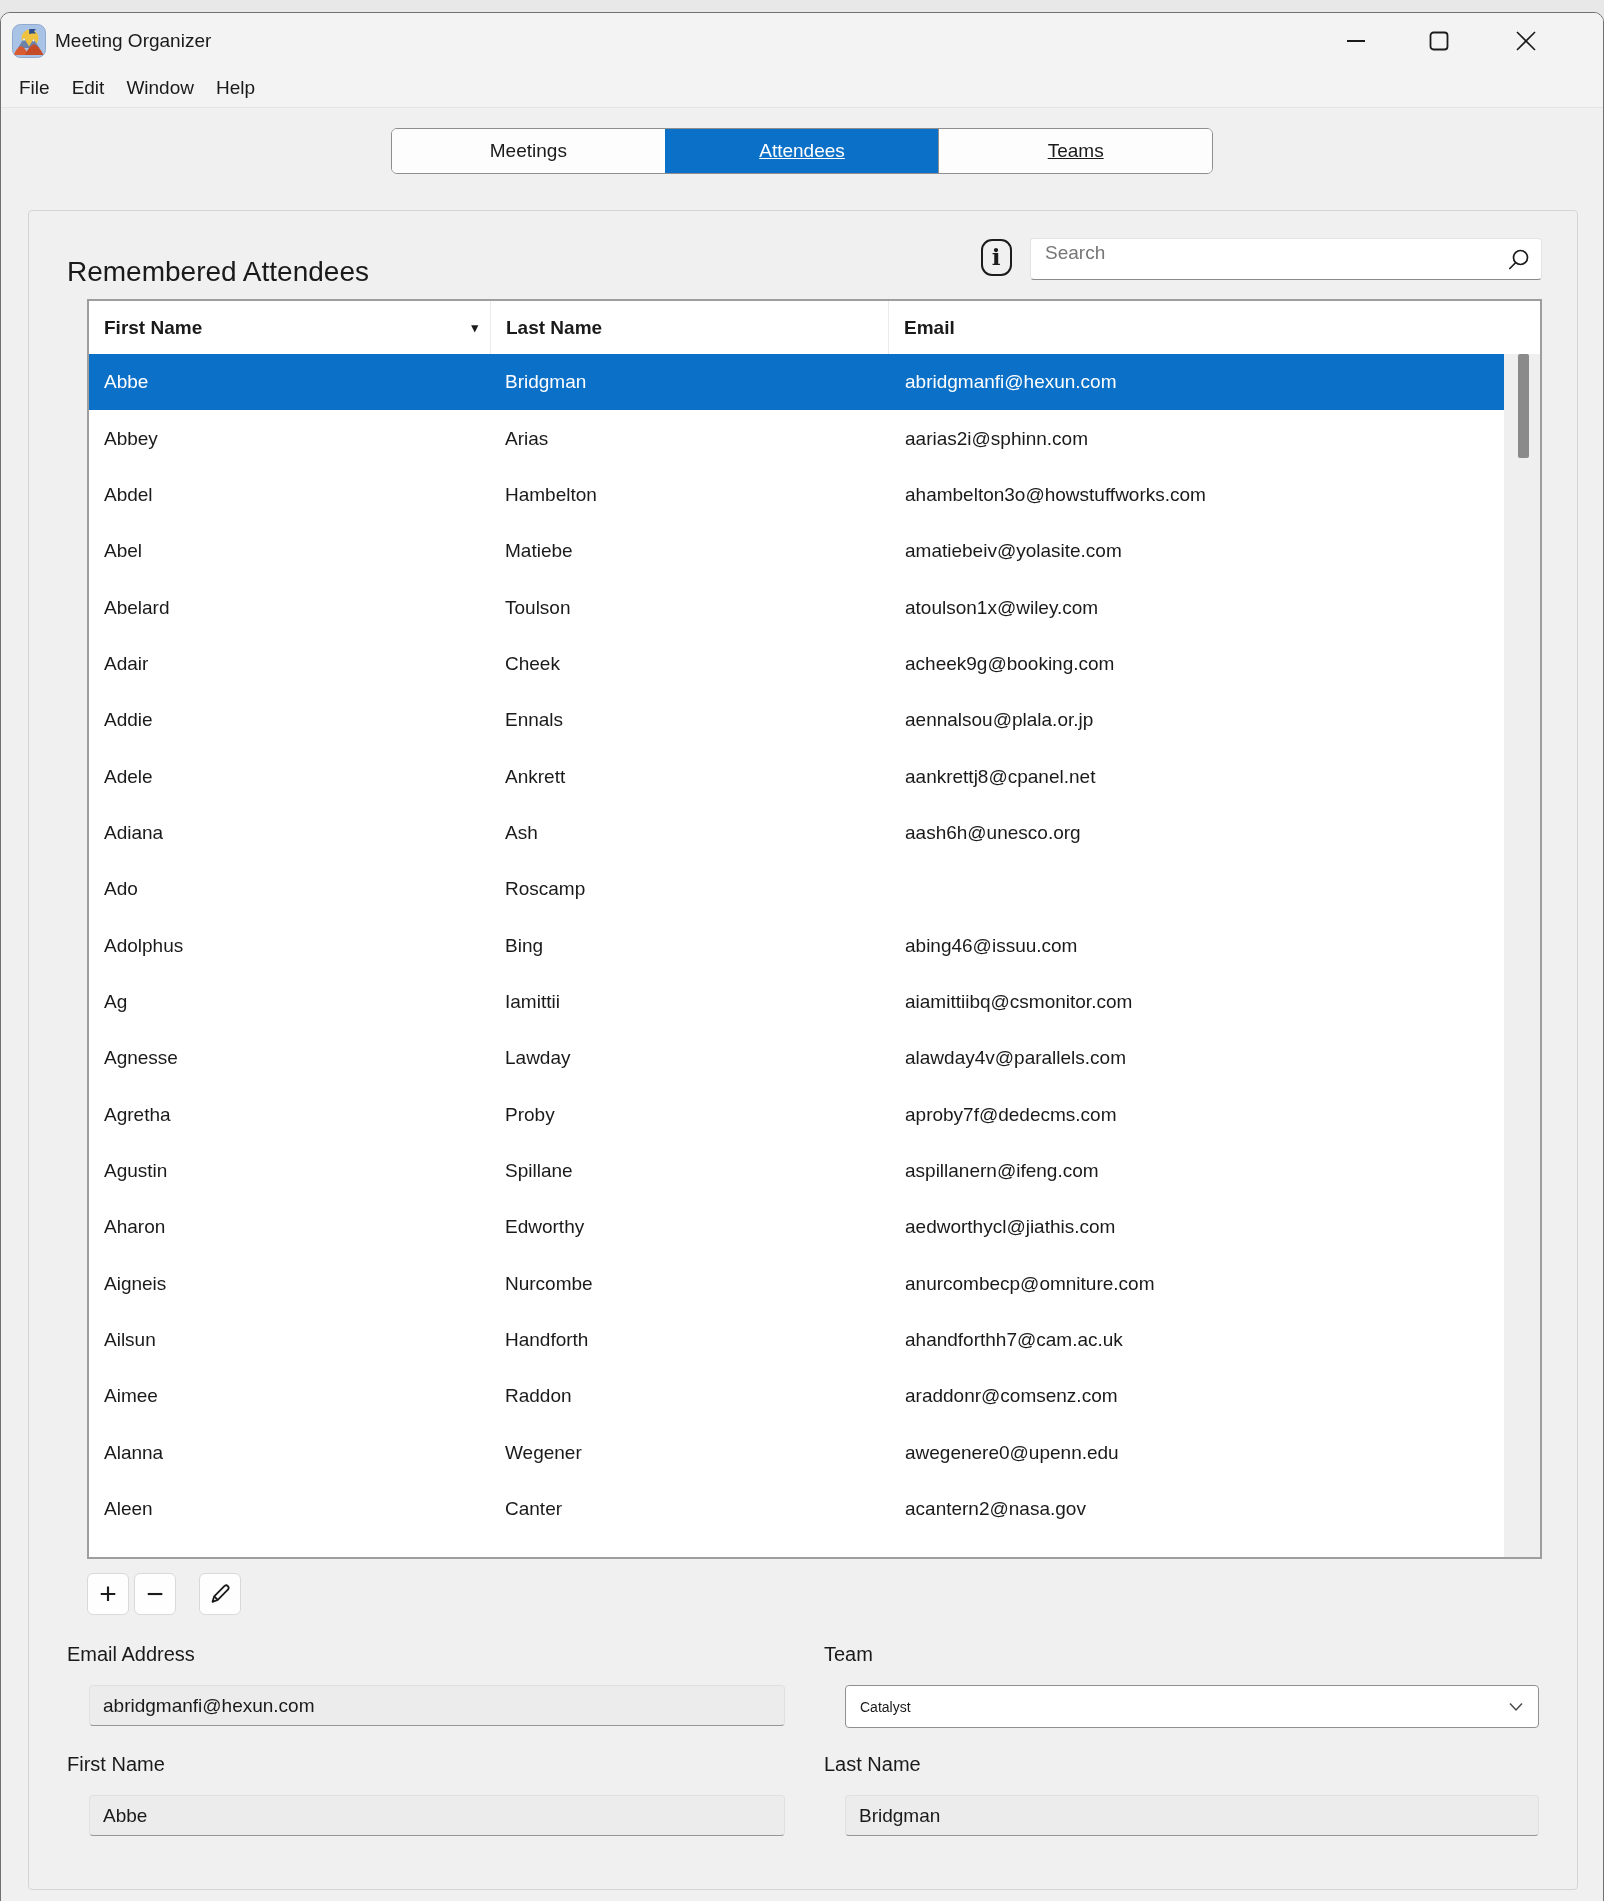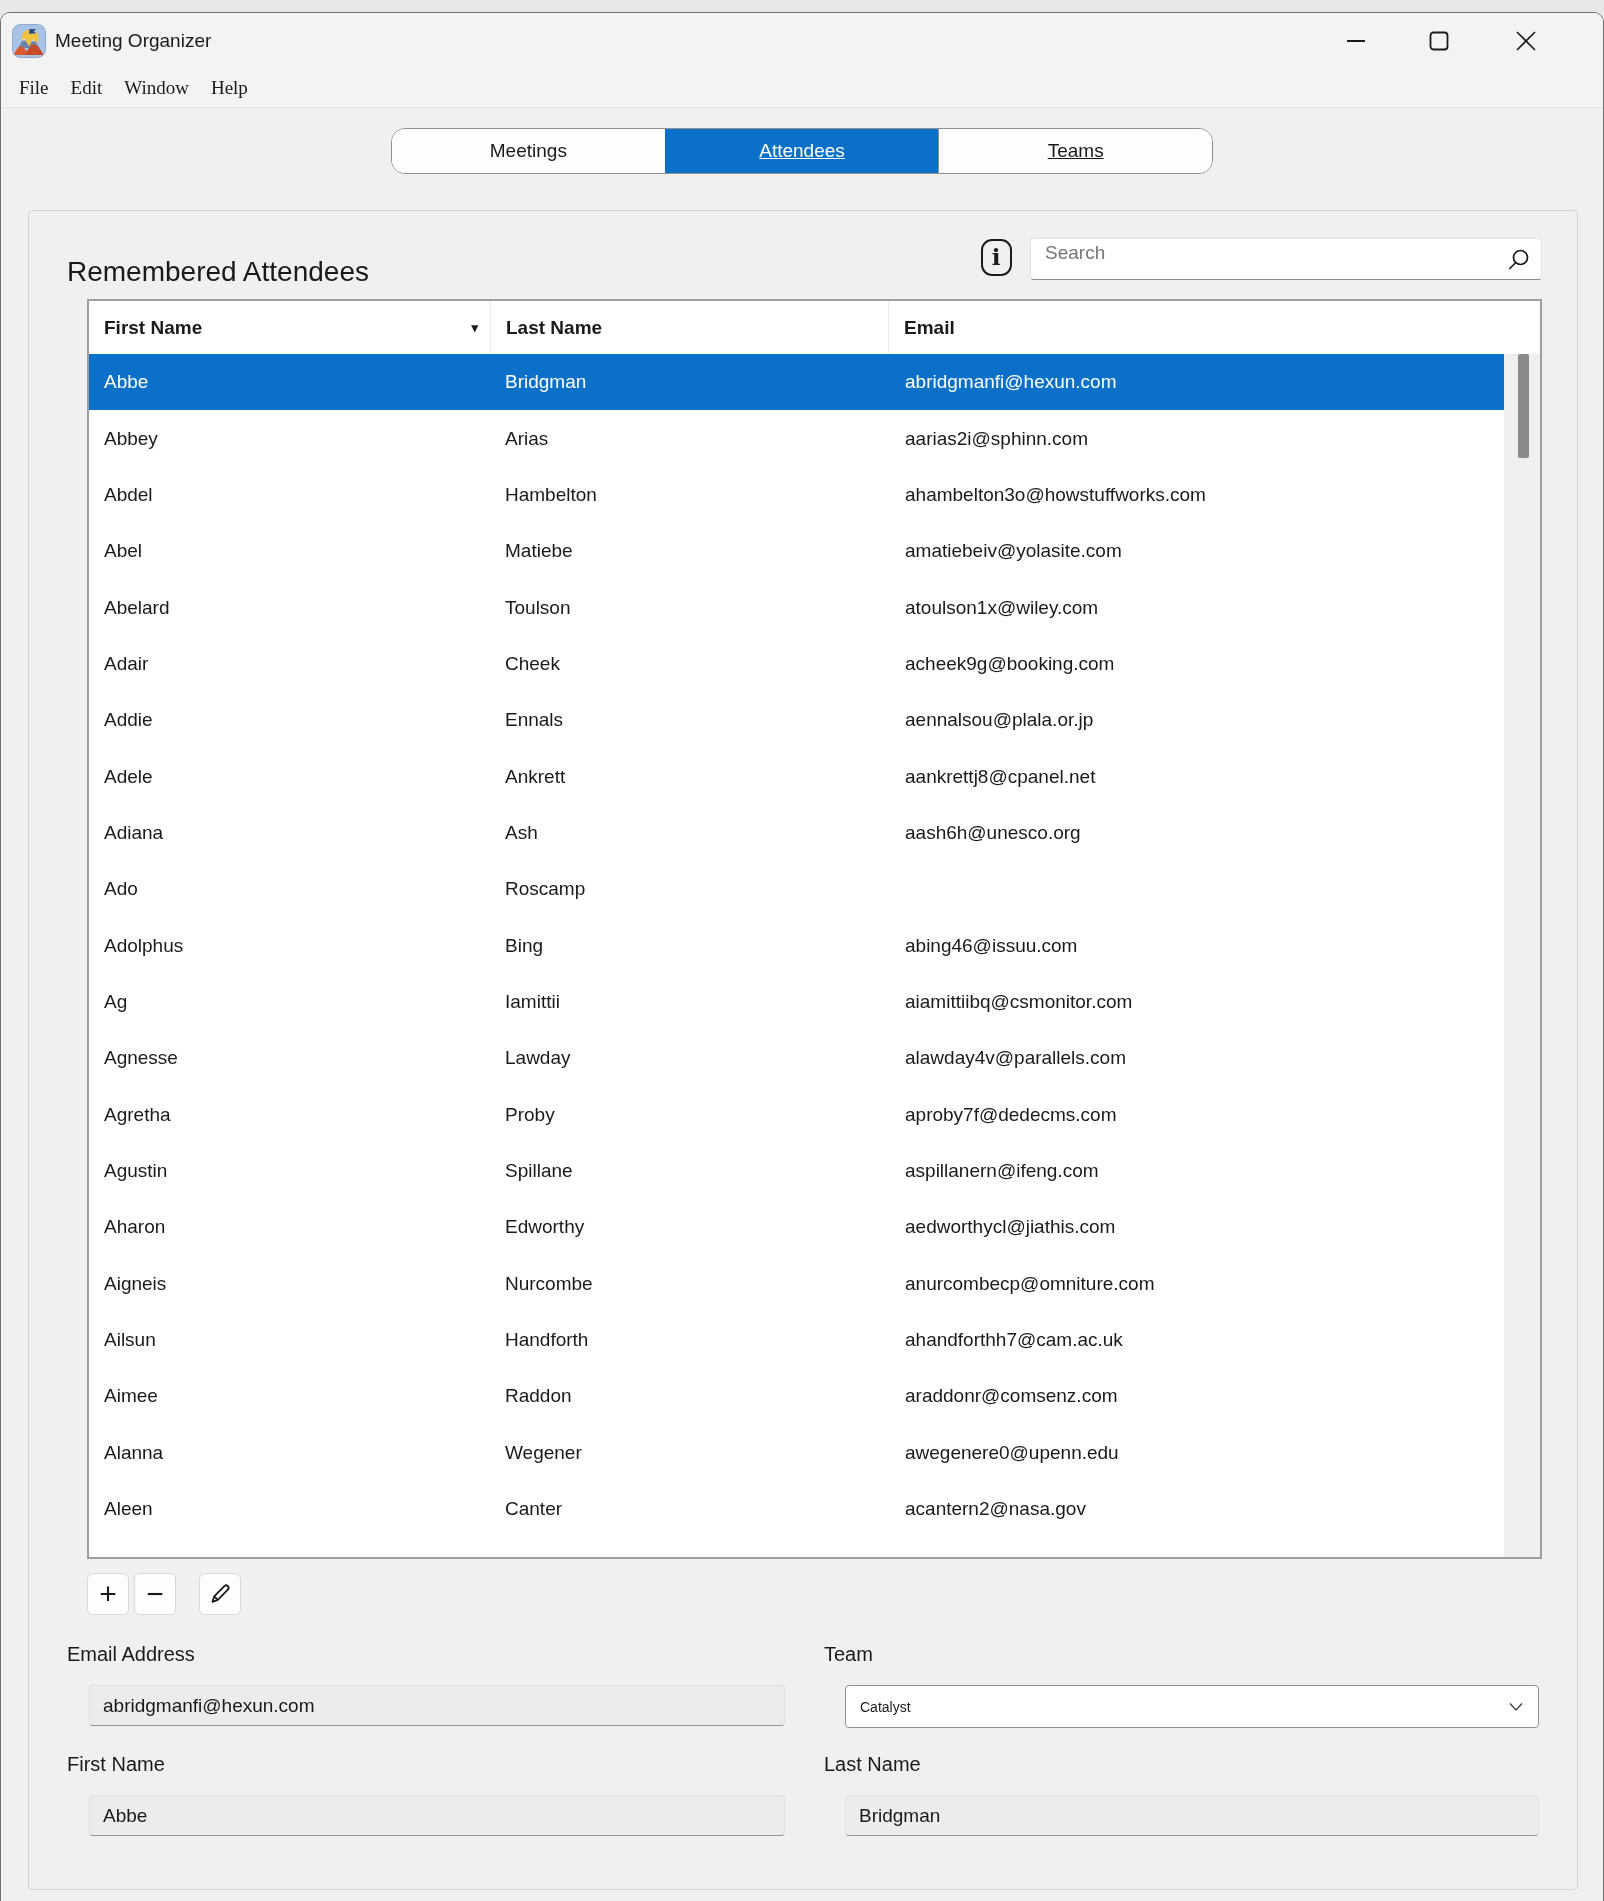--- a/index.html
+++ b/index.html
@@ -30,27 +30,27 @@
     background: transparent; border: none; cursor: default;
   }
   .win-btn.minimize { left: 1325px; }
   .win-btn.maximize { left: 1408px; }
   .win-btn.close    { left: 1495px; }
   
   .menubar {
     height: 40px; background: #f3f3f3; border-bottom: 1px solid #e4e4e4;
     display: flex; align-items: center; padding-left: 7px; font-size: 19px;
   }
-  .menu-item { padding: 0 11px; line-height: 38px; font-family: Liberation Serif, serif; }
+  .menu-item { padding: 0 11px; line-height: 38px; }
   
   .content { position: relative; height: 1805px; background: #f0f0f0; }
   .tabs {
     position: absolute; left: 390px; top: 20px; width: 822px; height: 46px;
     display: flex; background: #fdfdfd; border: 1px solid #8f8f8f;
-    border-radius: 14px; overflow: hidden;
+    border-radius: 6px; overflow: hidden;
   }
   .tab {
     flex: 1 1 0; display: flex; align-items: center; justify-content: center;
     font-size: 19px; background: #fdfdfd; border: none; cursor: default;
     color: #1a1a1a;
   }
   .tab + .tab { border-left: 1px solid #8f8f8f; text-decoration: underline; }
   .tab.selected { background: var(--accent); color: #ffffff; border-left-color: var(--accent); }
   
   .groupbox {

